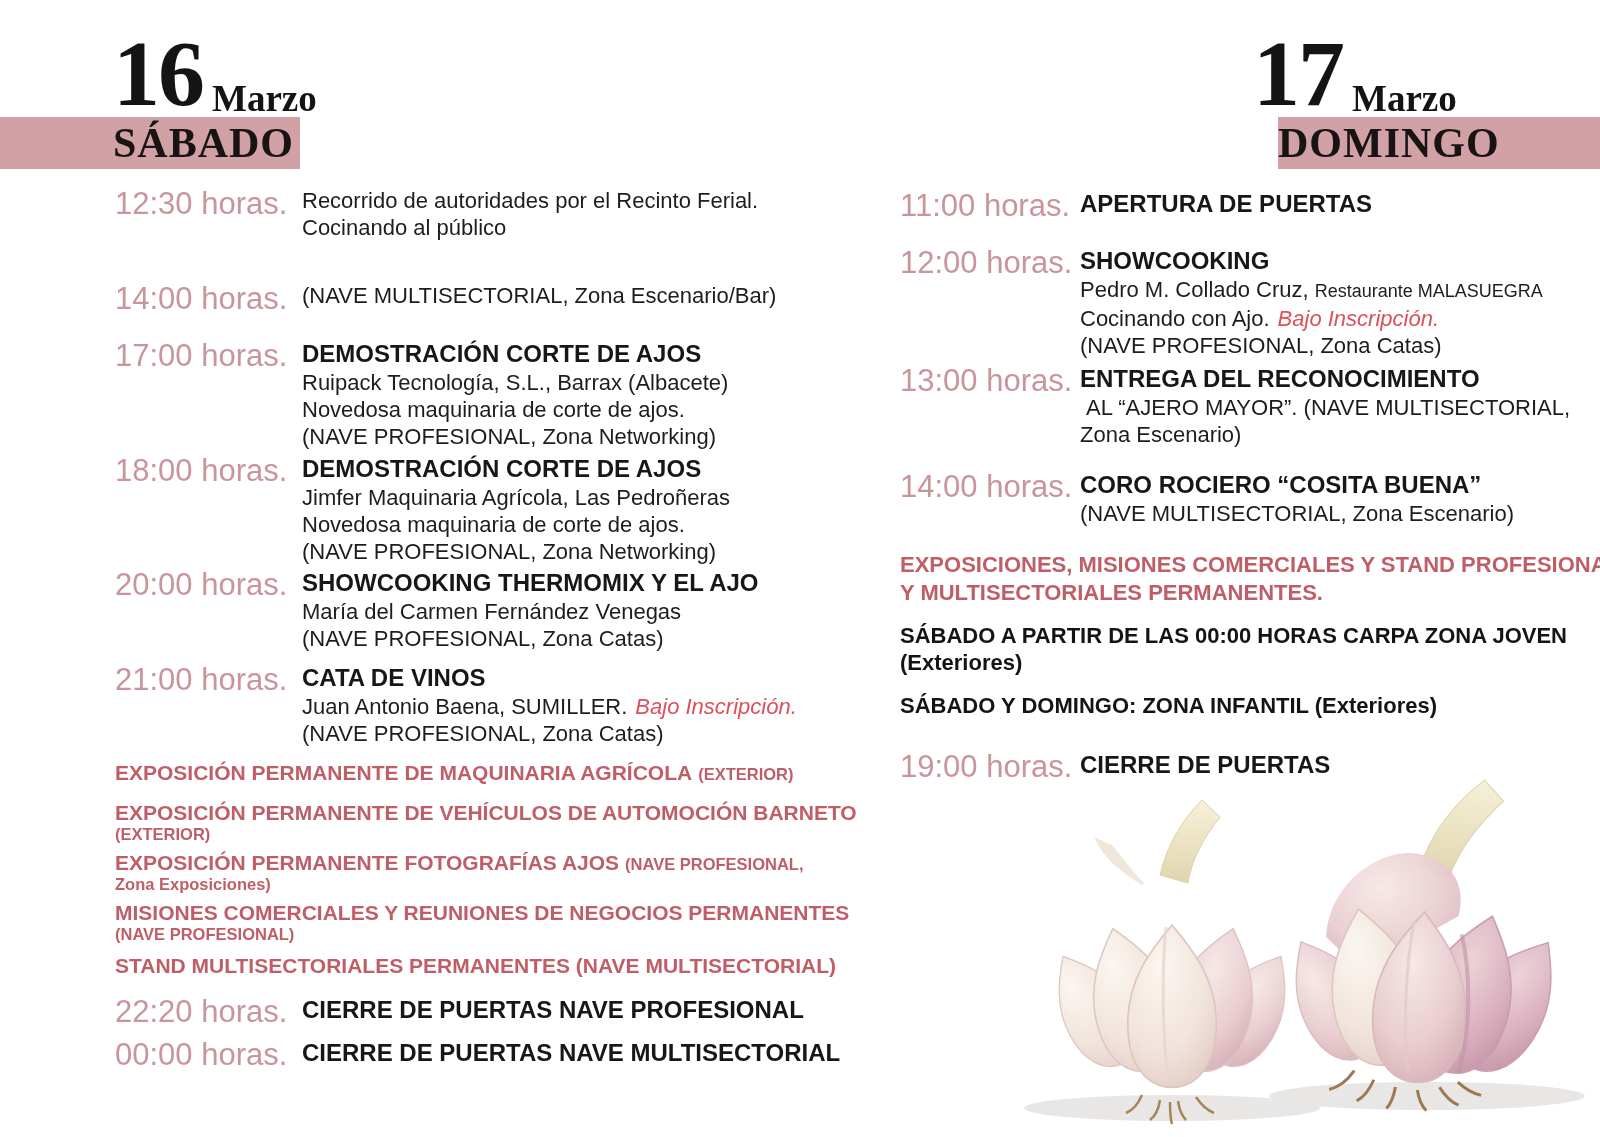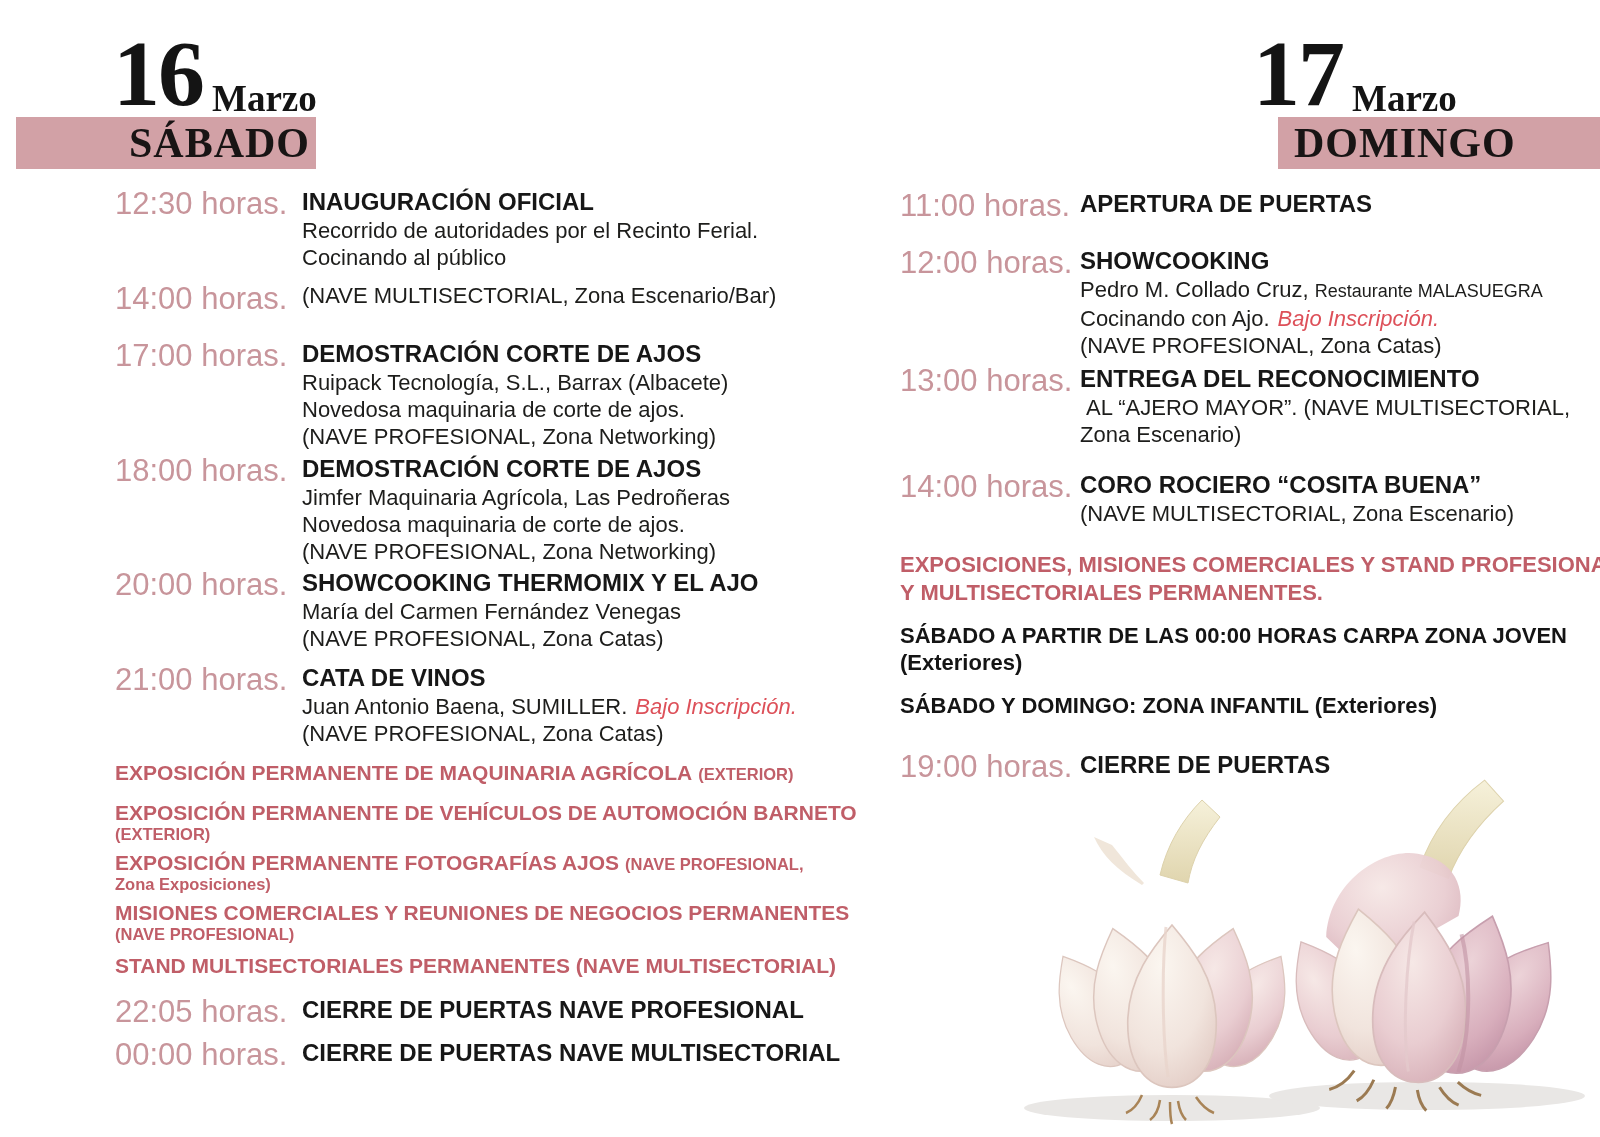--- a/index.html
+++ b/index.html
@@ -11,22 +11,22 @@
   .day-head{position:absolute;display:flex;align-items:flex-end;white-space:nowrap;}
   .day-head.left{left:113px;top:26px;}
   .day-head.right{left:1253px;top:26px;}
   .day-num{font-family:"Liberation Serif",serif;font-weight:700;font-size:94px;line-height:1;letter-spacing:-2px;color:#141414;}
   .day-month{font-family:"Liberation Serif",serif;font-weight:700;font-size:37px;margin-left:9px;color:#141414;}
   .band{
     position:absolute;top:117px;height:52px;background:#d2a1a6;
     display:flex;align-items:center;box-sizing:border-box;
     font-family:"Liberation Serif",serif;font-weight:700;font-size:42px;color:#181414;letter-spacing:1px;
   }
-  .band.left{left:16px;width:300px;padding-left:113px;}
-  .band.right{left:1278px;right:0;padding-left:16px;}
+  .band.left{left:0;width:300px;padding-left:113px;}
+  .band.right{left:1278px;right:0;}
   
   .event{position:absolute;display:flex;align-items:flex-start;white-space:nowrap;}
   .time{width:187px;flex:0 0 187px;font-size:31px;line-height:34px;color:#c8959b;}
   .event.rcol .time{width:180px;flex:0 0 180px;}
   .body{display:block;}
   .title{font-size:24px;font-weight:700;line-height:30px;color:#171717;}
   .line{font-size:22px;line-height:27px;color:#1d1d1b;}
   .line.indent{padding-left:6px;}
   .small-inline{font-size:18px;}
   .red-it{color:#dd5059;font-style:italic;margin-left:8px;}
@@ -58,21 +58,20 @@
     <span class="day-num">17</span>
     <span class="day-month">Marzo</span>
   </div>
   <div class="band right">
     <span>DOMINGO</span>
   </div>
 
   <div class="event" style="left:115px;top:187px">
     <div class="time">12:30 horas.</div>
     <div class="body">
-      <div class="title">INAUGURACIÓN OFICIAL</div>
       <div class="line">Recorrido de autoridades por el Recinto Ferial.</div>
       <div class="line">Cocinando al público</div>
     </div>
   </div>
 
   <div class="event" style="left:115px;top:282px">
     <div class="time">14:00 horas.</div>
     <div class="body">
       <div class="line">(NAVE MULTISECTORIAL, Zona Escenario/Bar)</div>
     </div>
@@ -137,21 +136,21 @@
   <div class="perm" style="top:953px">
     <span class="perm-main">STAND MULTISECTORIALES PERMANENTES (NAVE MULTISECTORIAL)</span>
   </div>
 
   <div class="perm" style="top:900px">
     <div class="perm-main">MISIONES COMERCIALES Y REUNIONES DE NEGOCIOS PERMANENTES</div>
     <div class="perm-small">(NAVE PROFESIONAL)</div>
   </div>
 
   <div class="event" style="left:115px;top:995px">
-    <div class="time">22:05 horas.</div>
+    <div class="time">22:20 horas.</div>
     <div class="body">
         <div class="title">CIERRE DE PUERTAS NAVE PROFESIONAL</div>
       </div>
   </div>
   <div class="event" style="left:115px;top:1038px">
     <div class="time">00:00 horas.</div>
     <div class="body">
         <div class="title">CIERRE DE PUERTAS NAVE MULTISECTORIAL</div>
       </div>
   </div>

